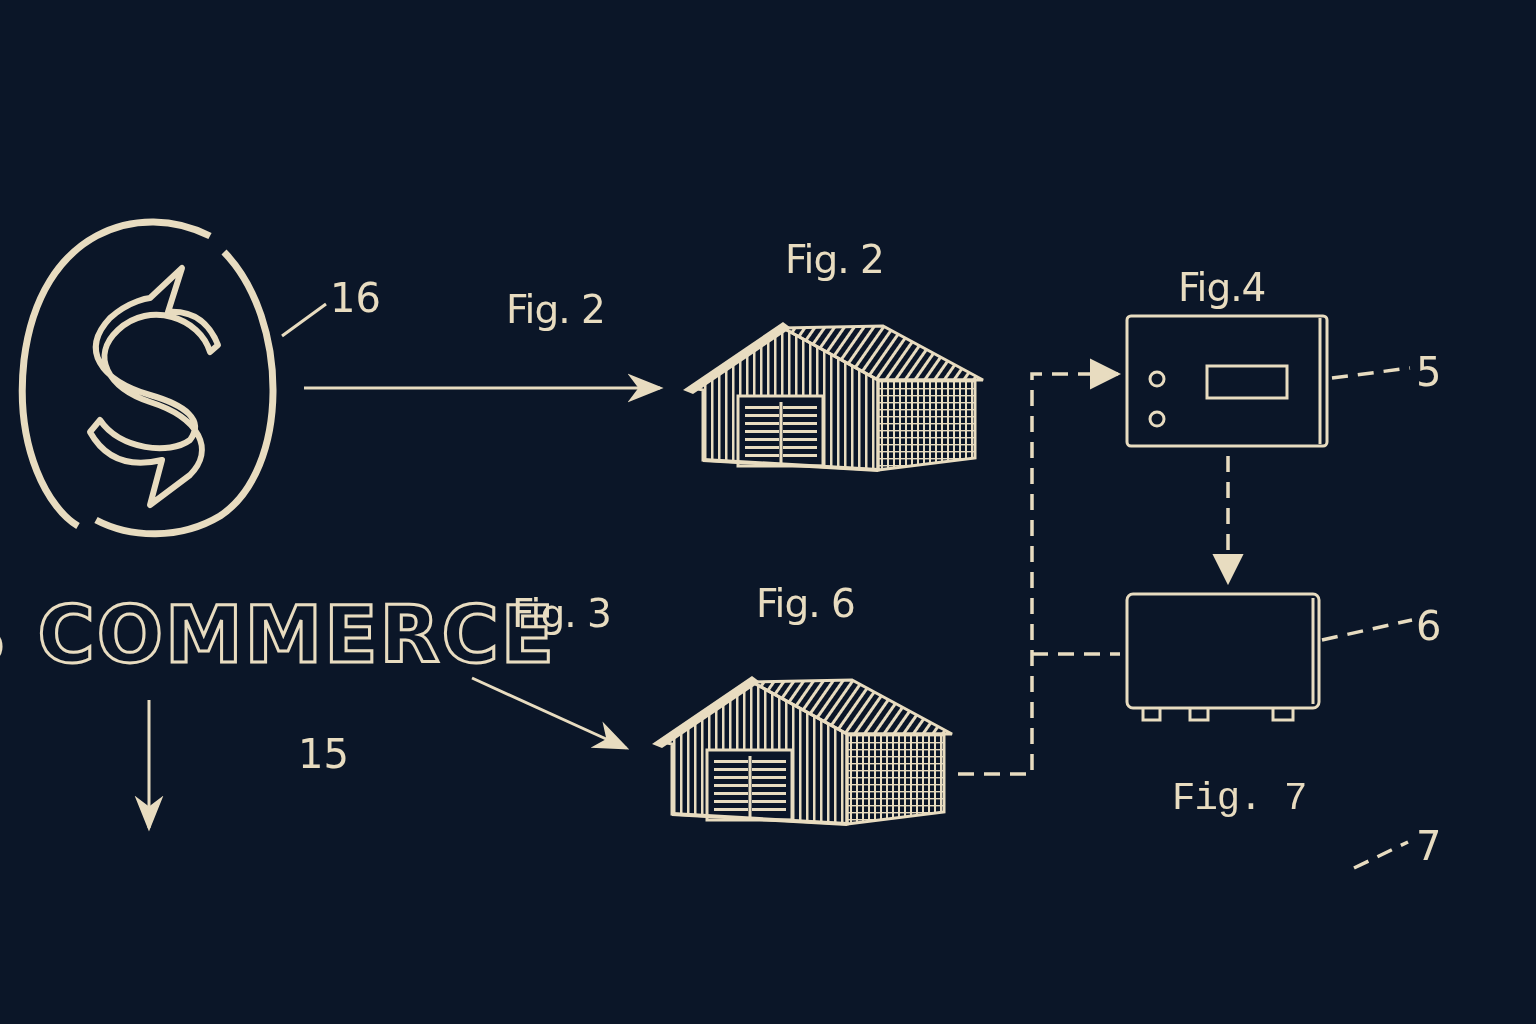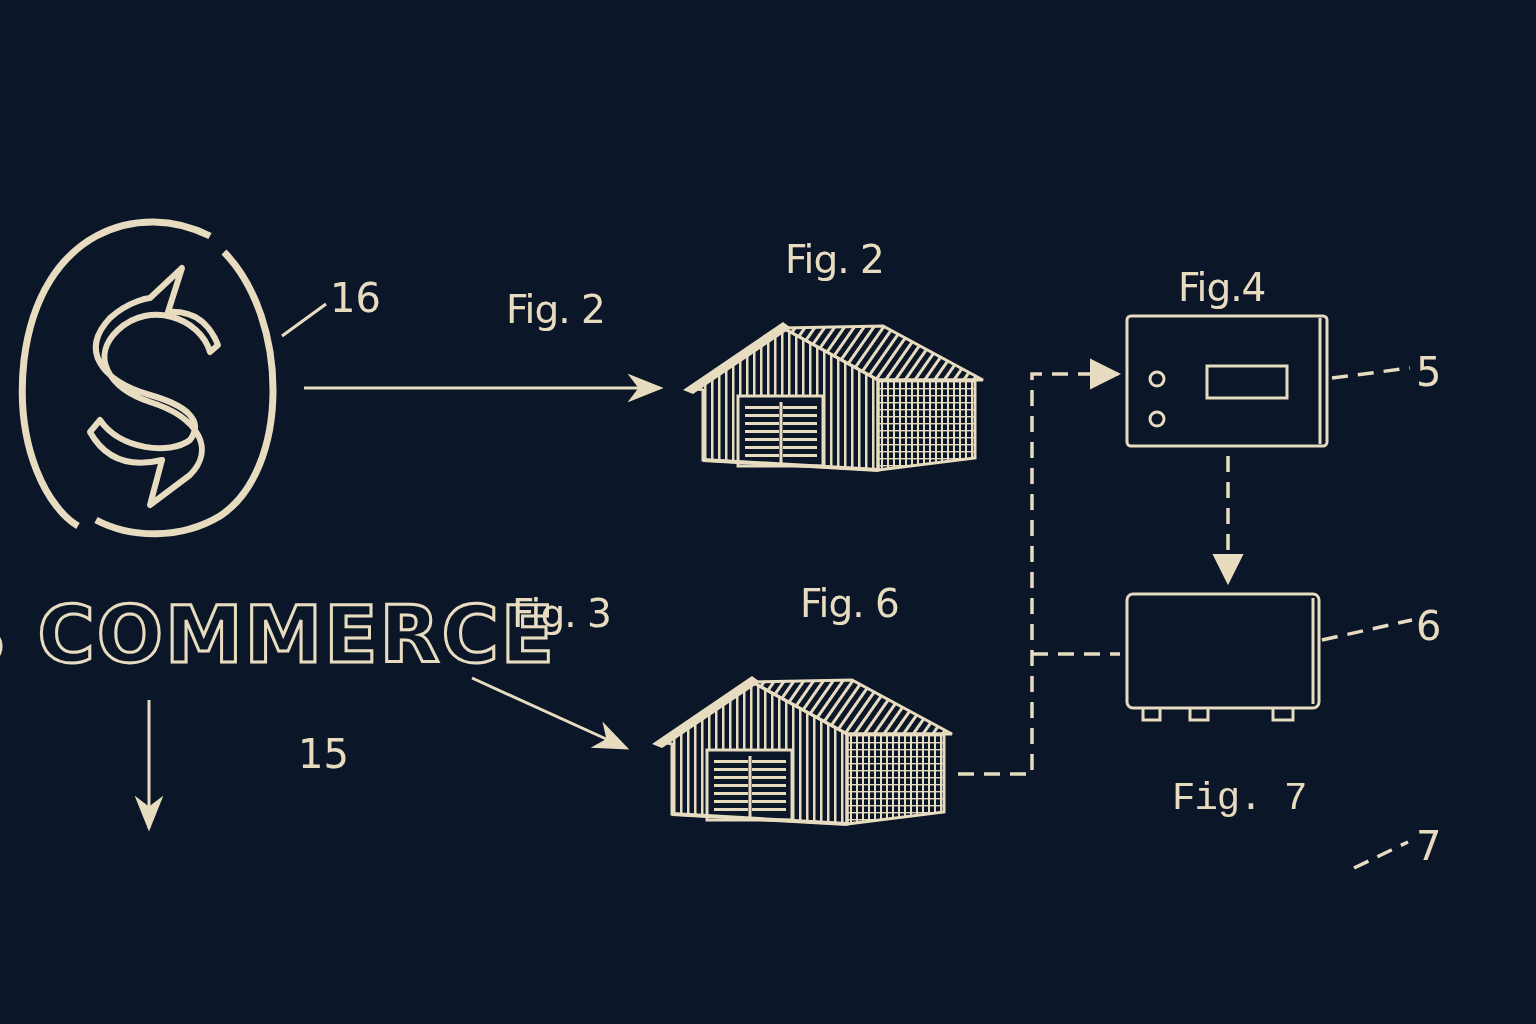--- a/index.html
+++ b/index.html
@@ -115,19 +115,19 @@
 </svg>
 
 <div class="lbl num" style="left:330px; top:278px;">16</div>
 <div class="lbl brand" style="left:-48px; top:596px;">$ COMMERCE</div>
 <div class="lbl num" style="left:298px; top:734px;">15</div>
 
 <div class="lbl fig" style="left:506px; top:290px;">Fig. 2</div>
 <div class="lbl fig" style="left:512px; top:594px;">Fig. 3</div>
 
 <div class="lbl fig" style="left:785px; top:240px;">Fig. 2</div>
-<div class="lbl fig" style="left:756px; top:584px;margin-left:44px;">Fig. 6</div>
+<div class="lbl fig" style="left:756px; top:584px;">Fig. 6</div>
 
 <div class="lbl fig" style="left:1178px; top:240px;margin-top:28px;">Fig.4</div>
 <div class="lbl num" style="left:1416px; top:352px;">5</div>
 <div class="lbl num" style="left:1416px; top:606px;">6</div>
 <div class="lbl fig" style="left:1172px; top:780px;font-family:Liberation Mono, monospace;">Fig. 7</div>
 <div class="lbl num" style="left:1416px; top:826px;">7</div>
 
 </body></html>

